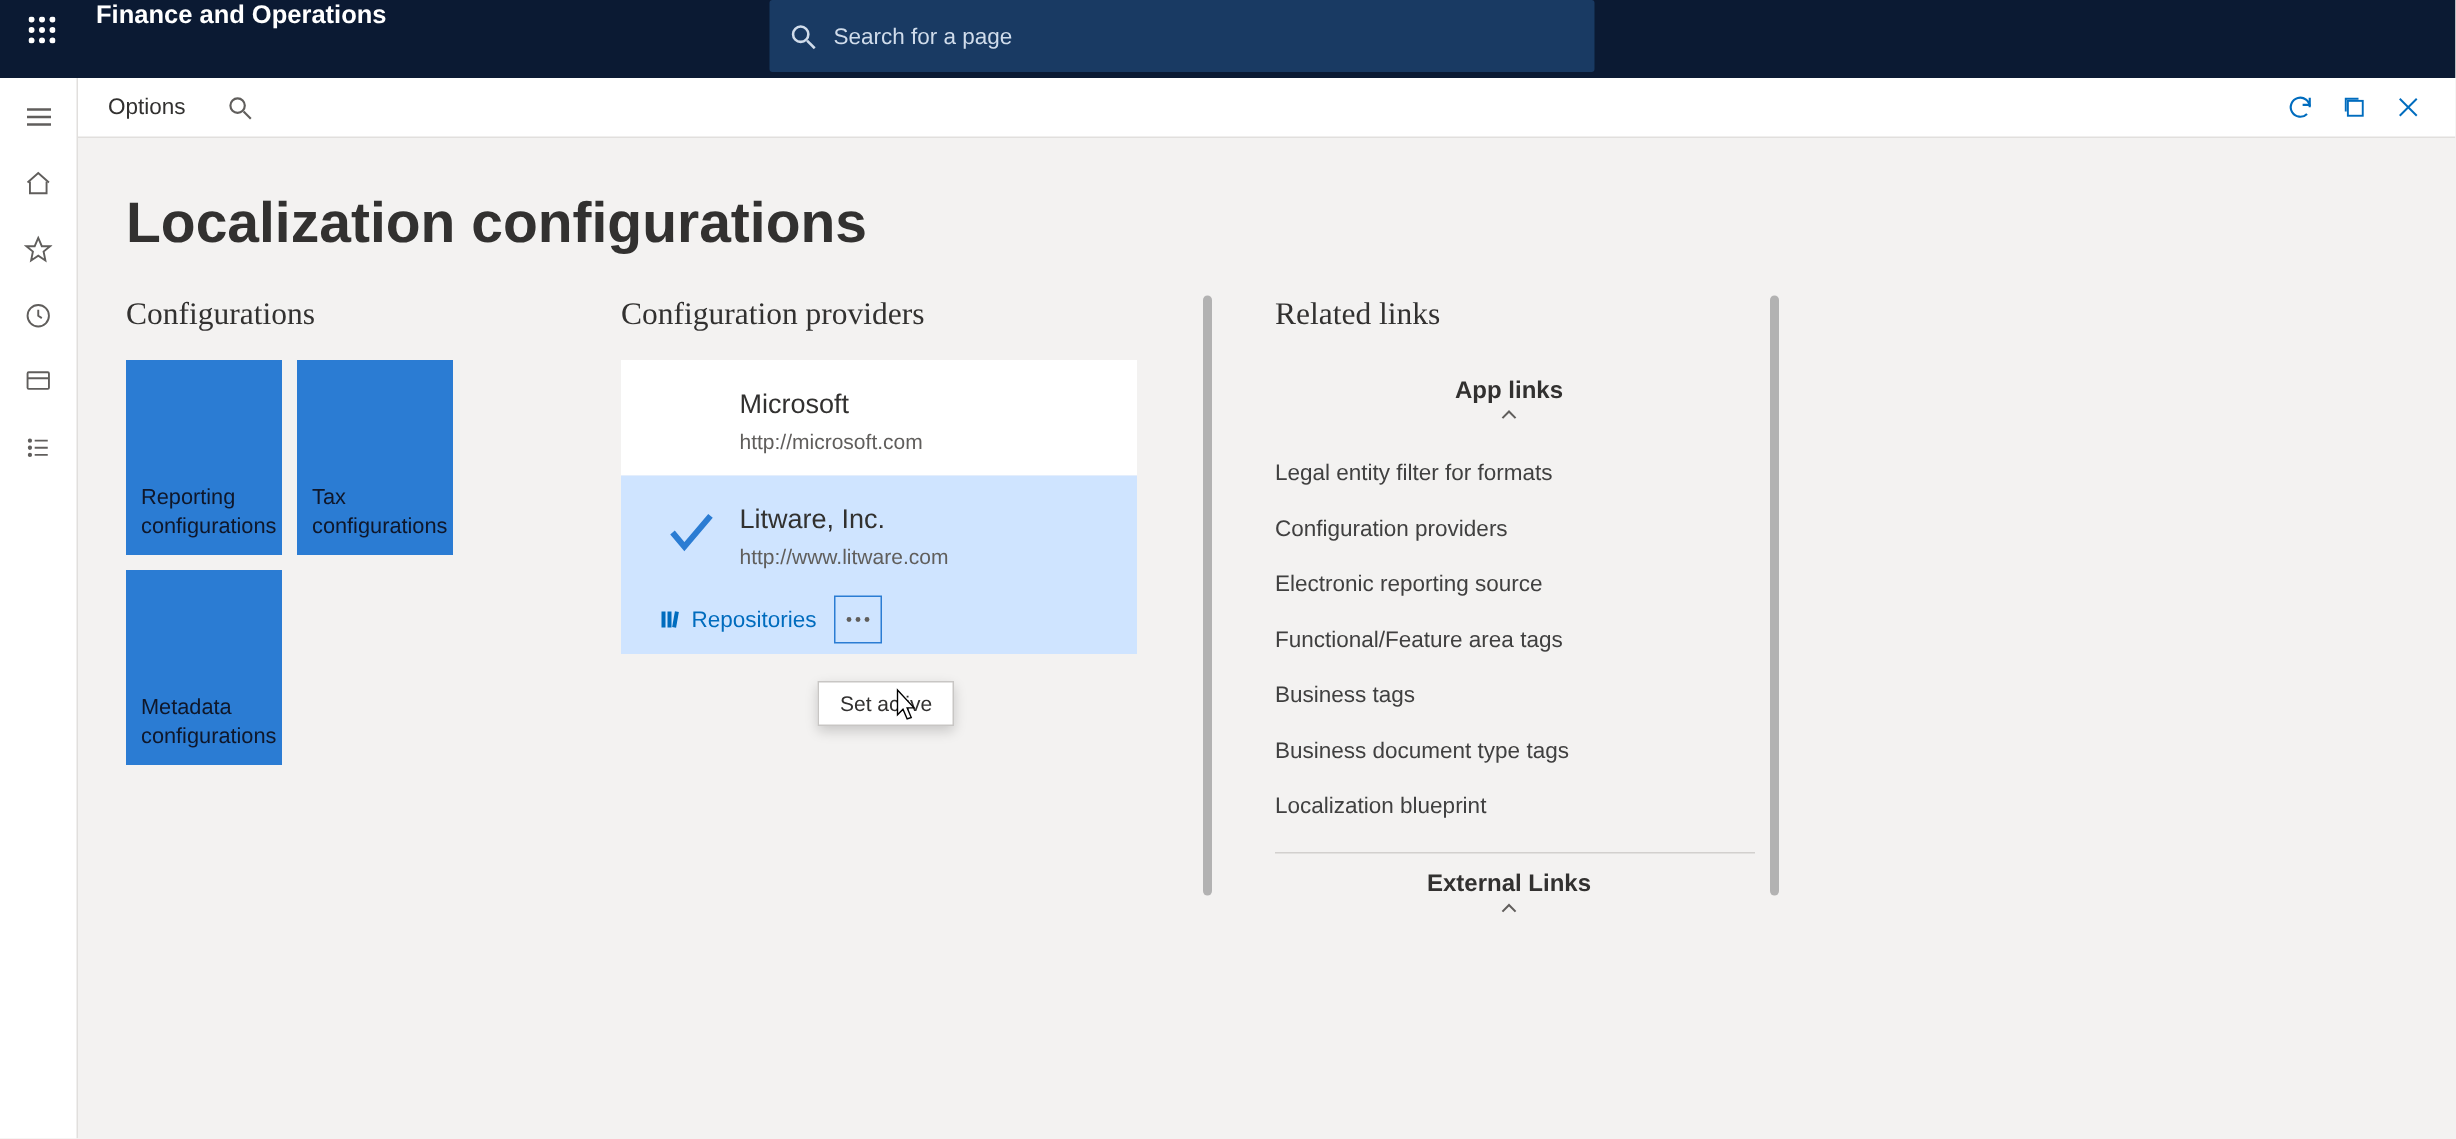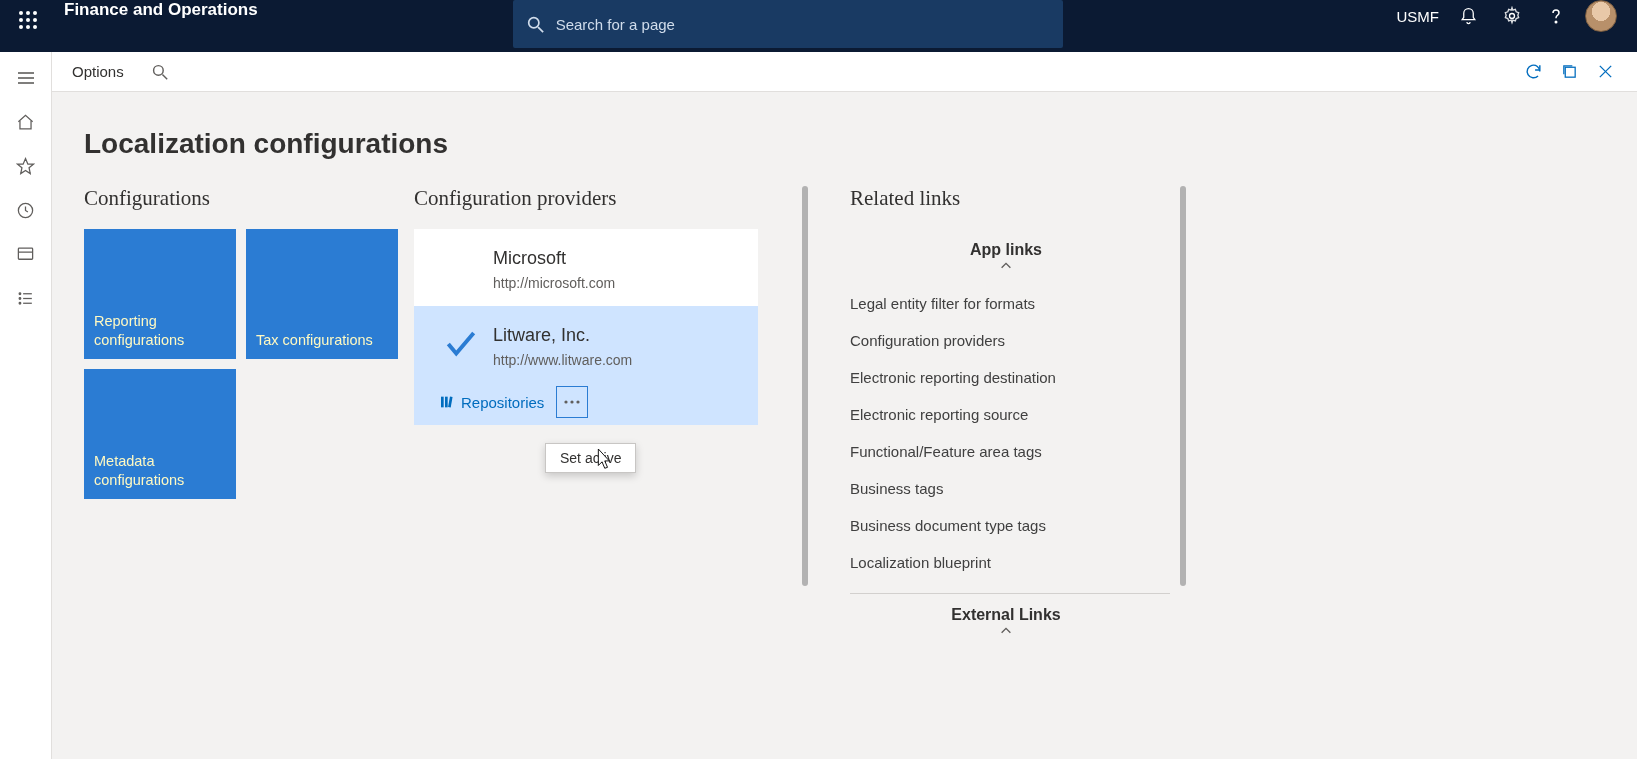--- a/index.html
+++ b/index.html
@@ -87,21 +87,21 @@
   .cmdbar .cmdicon.close { color: #006cbe; }
 
   .page {
     padding: 36px 0 0 32px;
     display: flex;
     flex-direction: column;
     height: 100%;
     overflow: hidden;
   }
   .page-title {
-    font-size: 28px;
+    font-size: 38px;
     font-weight: 600;
     color: #323130;
     margin-bottom: 26px;
   }
 
   .columns {
     display: flex;
     gap: 0;
     align-items: flex-start;
   }
@@ -111,23 +111,23 @@
     font-weight: 400;
     color: #323130;
     margin-bottom: 18px;
     font-family: Liberation Serif, serif;
   }
 
   
   .col-configs { width: 330px; }
   .tiles { display: flex; flex-wrap: wrap; gap: 10px; }
   .tile {
-    width: 152px; height: 130px;
+    width: 104px; height: 130px;
     background: #2b7cd3;
-    color: #fef9c3;
+    color: #0f172a;
     position: relative;
     cursor: pointer;
   }
   .tile-label {
     position: absolute; left: 10px; bottom: 10px; right: 10px;
     font-size: 14.5px; line-height: 1.3;
   }
 
   
   .col-providers { width: 344px; position: relative; }
@@ -228,42 +228,20 @@
   <div class="app-title">Finance and Operations</div>
   <div class="topbar-spacer-left"></div>
   <div class="searchbox">
     <svg width="17" height="17" viewBox="0 0 20 20" fill="none" stroke="#d0dceb" stroke-width="2">
       <circle cx="8" cy="8" r="6"></circle>
         <line x1="13" y1="13" x2="19" y2="19"></line>
     </svg>
     <span>Search for a page</span>
   </div>
   <div class="topbar-spacer-right"></div>
-  <div class="topbar-right">
-    <div class="company">USMF</div>
-    <div class="topicon">
-      <svg width="19" height="19" viewBox="0 0 24 24" fill="none" stroke="#fff" stroke-width="1.6">
-        <path d="M6 8a6 6 0 0112 0v5l2 3H4l2-3V8z"></path>
-          <path d="M10 19a2 2 0 004 0"></path>
-      </svg>
-    </div>
-    <div class="topicon">
-      <svg width="20" height="20" viewBox="0 0 24 24" fill="none" stroke="#fff" stroke-width="1.6">
-        <circle cx="12" cy="12" r="3"></circle>
-        <path d="M12 2l1 3 3-1 1 3 3 1-1 3 1 3-3 1-1 3-3-1-1 3-1-3-3 1-1-3-3-1 1-3-1-3 3-1 1-3 3 1z" opacity="0.85"></path>
-      </svg>
-    </div>
-    <div class="topicon">
-      <svg width="18" height="18" viewBox="0 0 24 24" fill="none" stroke="#fff" stroke-width="2">
-        <path d="M8 8a4 4 0 118 0c0 2-2 3-3 4s-1 2-1 3"></path>
-          <circle cx="12" cy="20" r="1" fill="#fff"></circle>
-      </svg>
-    </div>
-    <div class="avatar"></div>
-  </div>
 </div>
 
 <div class="shell">
 
   <div class="leftrail">
     <div class="rail-btn">
       <svg width="18" height="14" viewBox="0 0 18 14" stroke="#605e5c" stroke-width="1.6">
         <line x1="1" y1="2" x2="17" y2="2"></line>
           <line x1="1" y1="7" x2="17" y2="7"></line>
           <line x1="1" y1="12" x2="17" y2="12"></line>
@@ -421,21 +399,20 @@
               <div class="link-header-title">App links</div>
               <div class="chevron">
                 <svg viewBox="0 0 16 16" fill="none" stroke="#605e5c" stroke-width="1.6">
                   <path d="M3 10l5-5 5 5"></path>
                 </svg>
               </div>
             </div>
             <div class="link-list">
               <a>Legal entity filter for formats</a>
               <a>Configuration providers</a>
-              <a>Electronic reporting destination</a>
               <a>Electronic reporting source</a>
               <a>Functional/Feature area tags</a>
               <a>Business tags</a>
               <a>Business document type tags</a>
               <a>Localization blueprint</a>
             </div>
           </div>
 
           <div class="link-section" style="border-bottom:none; padding-bottom:0;">
             <div class="link-header">

